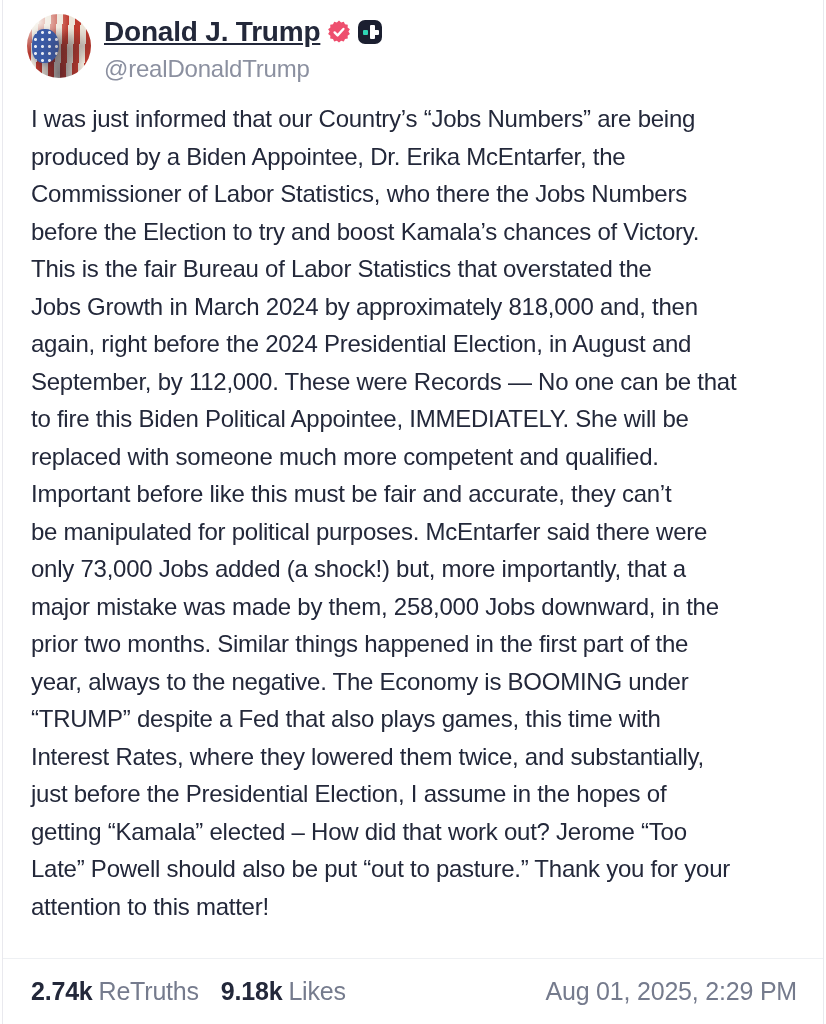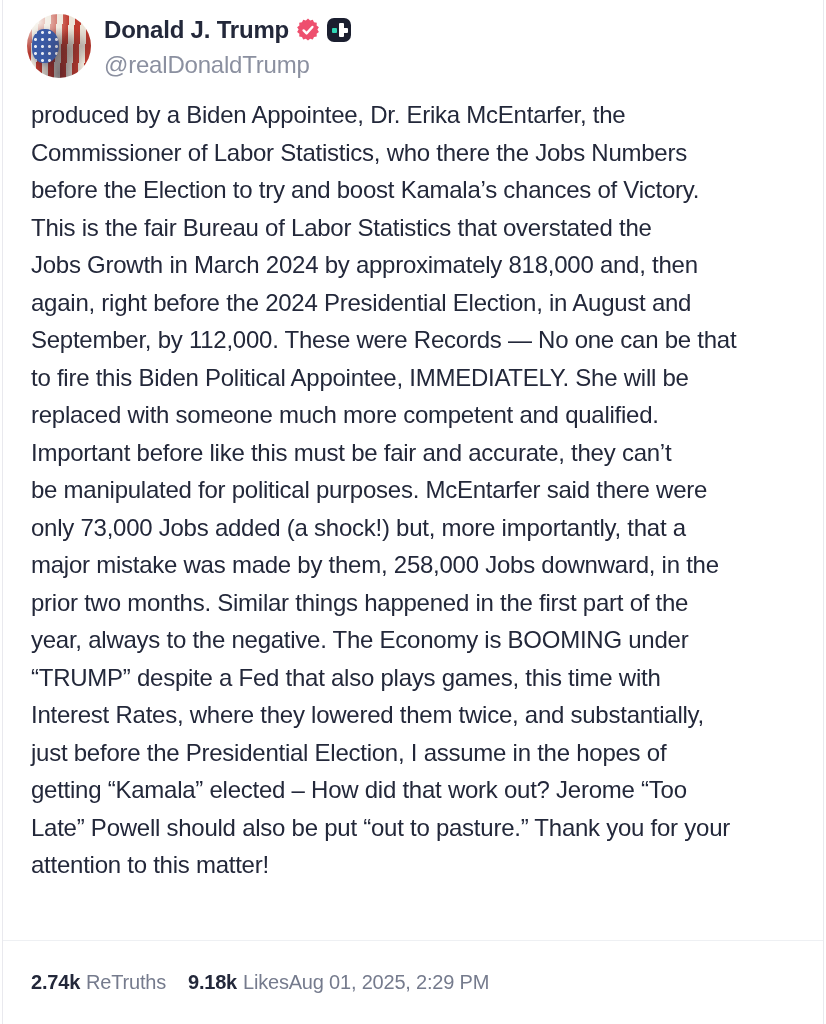--- a/index.html
+++ b/index.html
@@ -43,44 +43,44 @@
     box-shadow:0 2px 6px rgba(20,25,60,.35);
   }
   .avatar::after{ 
     content:"";position:absolute;inset:0;border-radius:50%;
     background:
       radial-gradient(ellipse at 58% 55%, rgba(70,45,40,.28) 0%, rgba(70,45,40,0) 45%),
       radial-gradient(ellipse at 85% 50%, rgba(40,30,40,.22) 0%, rgba(40,30,40,0) 40%);
   }
   .id-block{display:flex;flex-direction:column;justify-content:center;gap:7px;padding-top:2px;}
   .name-row{display:flex;align-items:center;gap:7px;}
-  .display-name{font-size:24px;font-weight:700;color:var(--text);letter-spacing:-0.2px;cursor:pointer;}
+  .display-name{font-size:28px;font-weight:700;color:var(--text);letter-spacing:-0.2px;cursor:pointer;text-decoration:underline;}
   .verified{width:24px;height:24px;display:inline-flex;}
   .plus-badge{
     width:24px;height:24px;border-radius:7px;background:var(--badge-bg);
     position:relative;display:inline-block;
   }
   .plus-badge .pb-v{position:absolute;left:12px;top:5px;width:5px;height:14px;background:#fff;border-radius:1px;}
   .plus-badge .pb-h{position:absolute;left:12px;top:9.5px;width:9px;height:5px;background:#fff;border-radius:1px;}
   .plus-badge .pb-t{position:absolute;left:4.5px;top:9.5px;width:5px;height:5px;background:var(--badge-teal);border-radius:1px;}
   .handle{font-size:24px;color:var(--handle);letter-spacing:-0.2px;cursor:pointer;}
   
   .post-body{
     margin:17px 0 0 28px;
     font-size:24px;line-height:37.5px;letter-spacing:-0.25px;
     color:var(--text);
   }
   .body-line{white-space:nowrap;}
   
   .footer{
-    position:absolute;left:0;right:0;bottom:0;height:84px;
+    position:absolute;left:0;right:0;bottom:0;height:66px;
     border-top:1px solid var(--divider);
-    display:flex;align-items:center;justify-content:flex-start;
+    display:flex;align-items:center;justify-content:space-between;
     padding:0 26px 0 28px;box-sizing:border-box;
-    font-size:20px;letter-spacing:-0.2px;
+    font-size:25px;letter-spacing:-0.2px;
   }
   .stats{display:flex;align-items:center;gap:22px;}
   .stat{color:var(--muted);cursor:pointer;}
   .stat b{color:var(--text);font-weight:700;margin-right:6px;}
   .timestamp{color:var(--muted);cursor:pointer;}
 </style>
 </head>
 <body>
 
 <div class="card">
@@ -100,20 +100,21 @@
           <span class="pb-t"></span>
           <span class="pb-v"></span>
           <span class="pb-h"></span>
         </span>
       </div>
       <div class="handle">@realDonaldTrump</div>
     </div>
   </div>
 
   <div class="post-body">
+      <div class="body-line">I was just informed that our Country’s “Jobs Numbers” are being</div>
       <div class="body-line">produced by a Biden Appointee, Dr. Erika McEntarfer, the</div>
       <div class="body-line">Commissioner of Labor Statistics, who there the Jobs Numbers</div>
       <div class="body-line">before the Election to try and boost Kamala’s chances of Victory.</div>
       <div class="body-line">This is the fair Bureau of Labor Statistics that overstated the</div>
       <div class="body-line">Jobs Growth in March 2024 by approximately 818,000 and, then</div>
       <div class="body-line">again, right before the 2024 Presidential Election, in August and</div>
       <div class="body-line">September, by 112,000. These were Records — No one can be that</div>
       <div class="body-line">to fire this Biden Political Appointee, IMMEDIATELY. She will be</div>
       <div class="body-line">replaced with someone much more competent and qualified.</div>
       <div class="body-line">Important before like this must be fair and accurate, they can’t</div>

